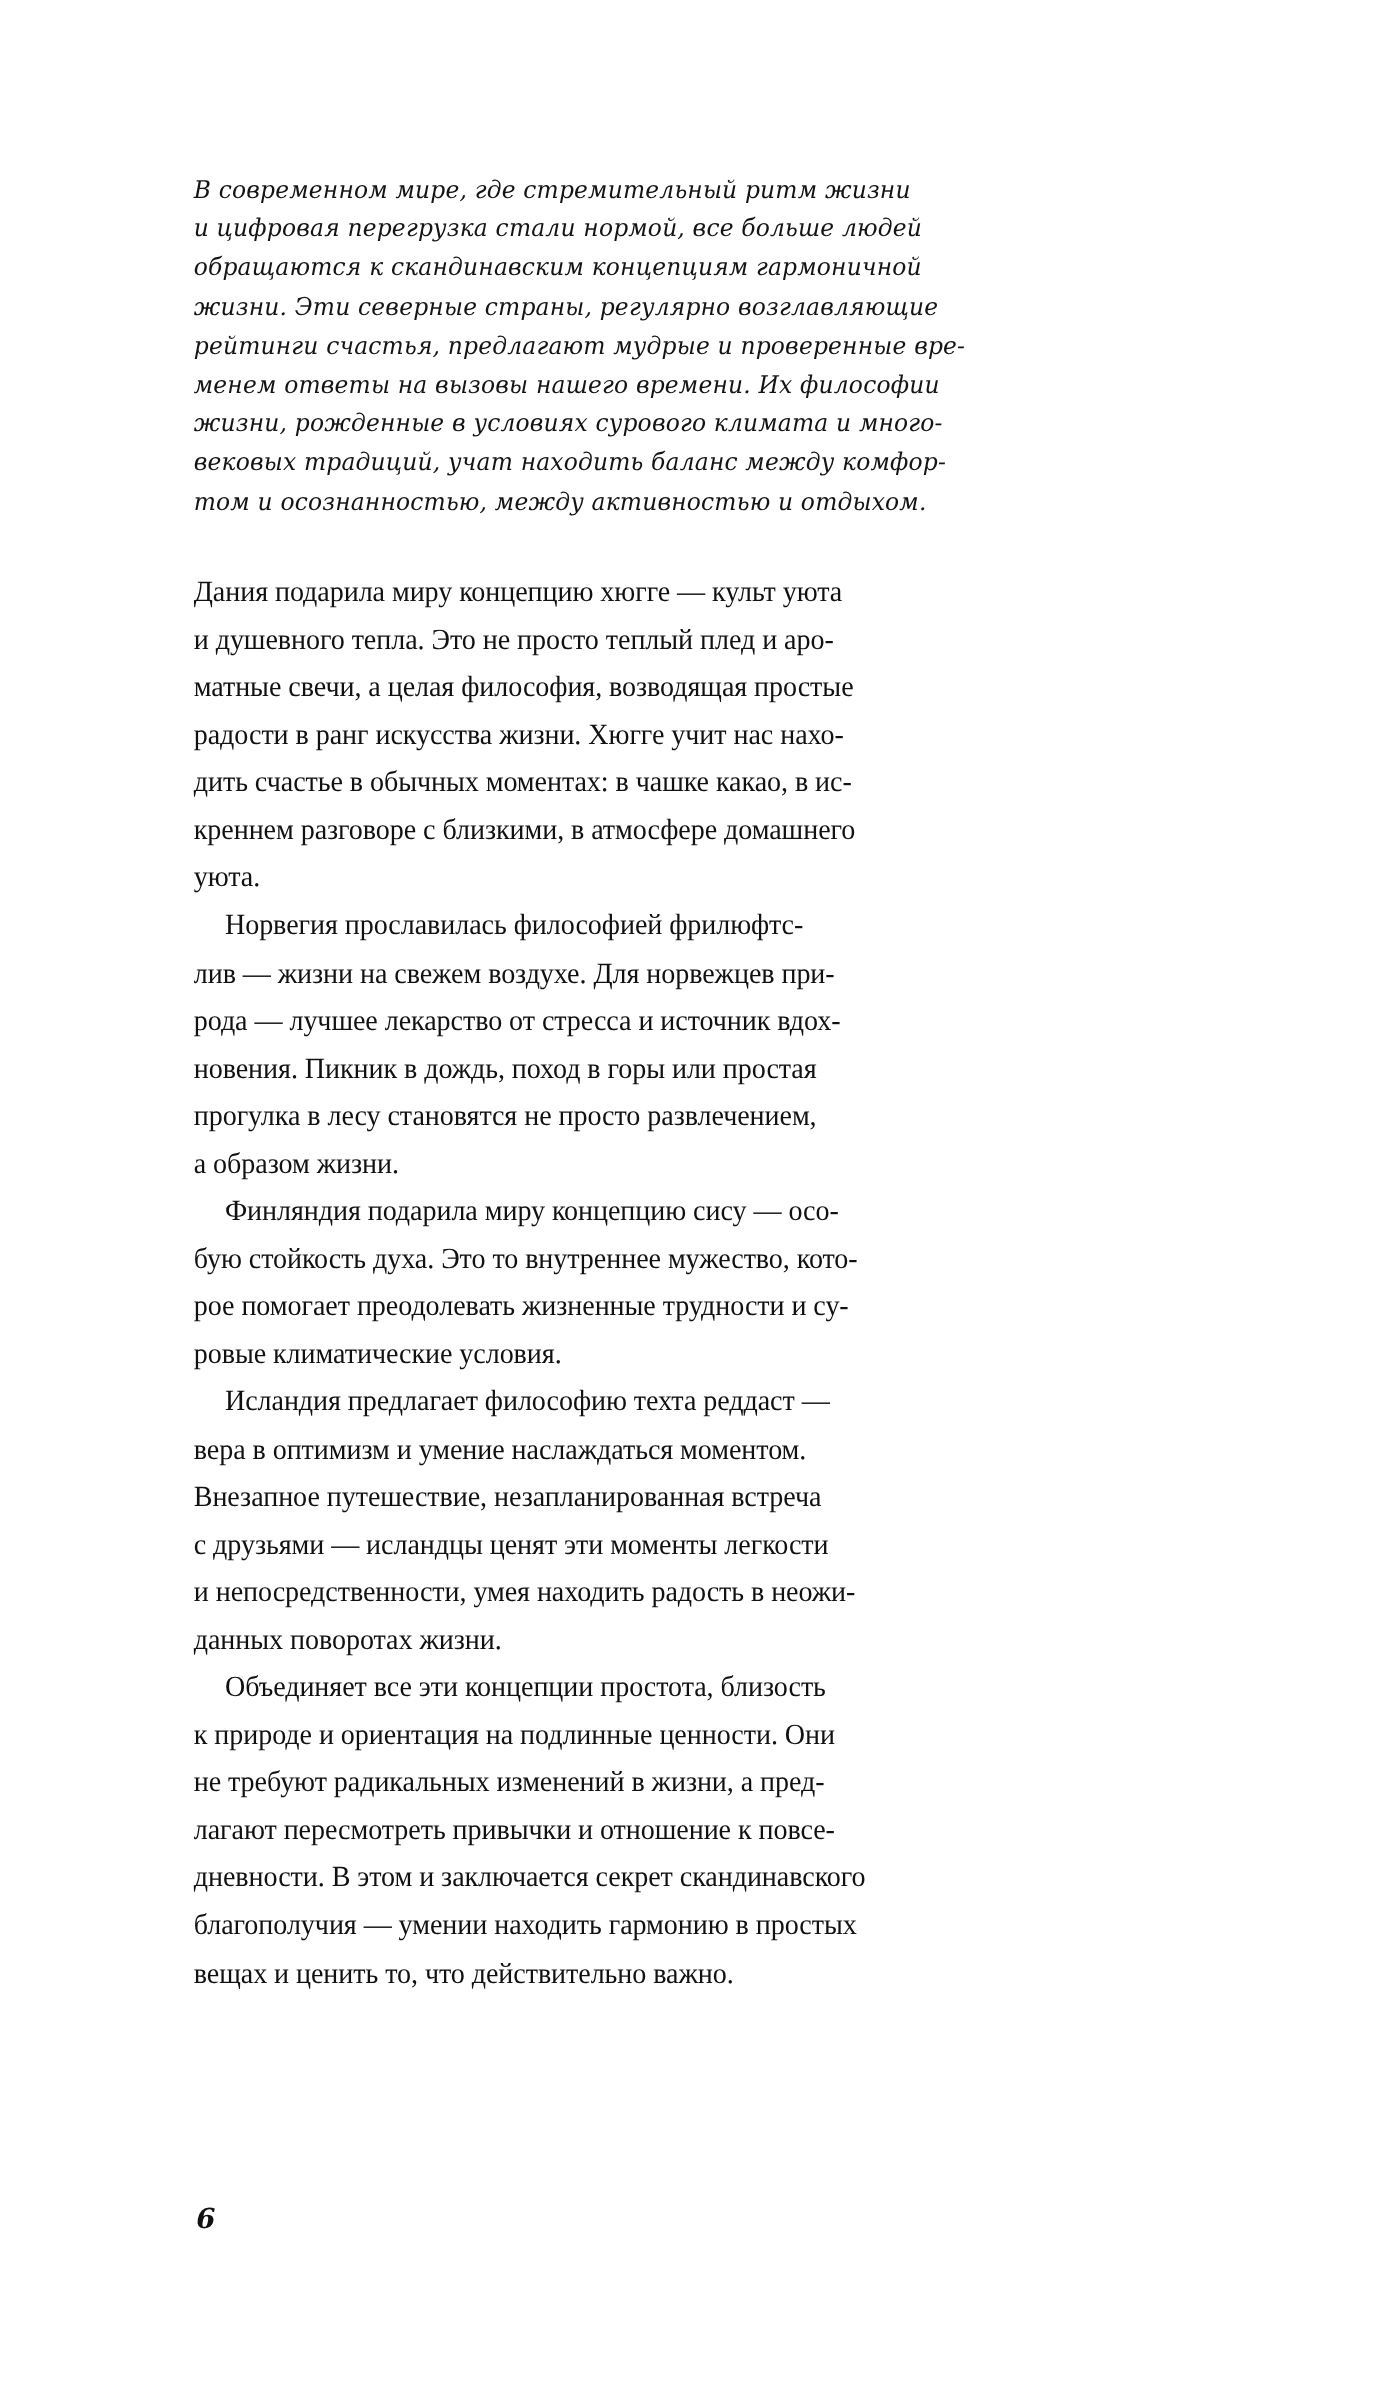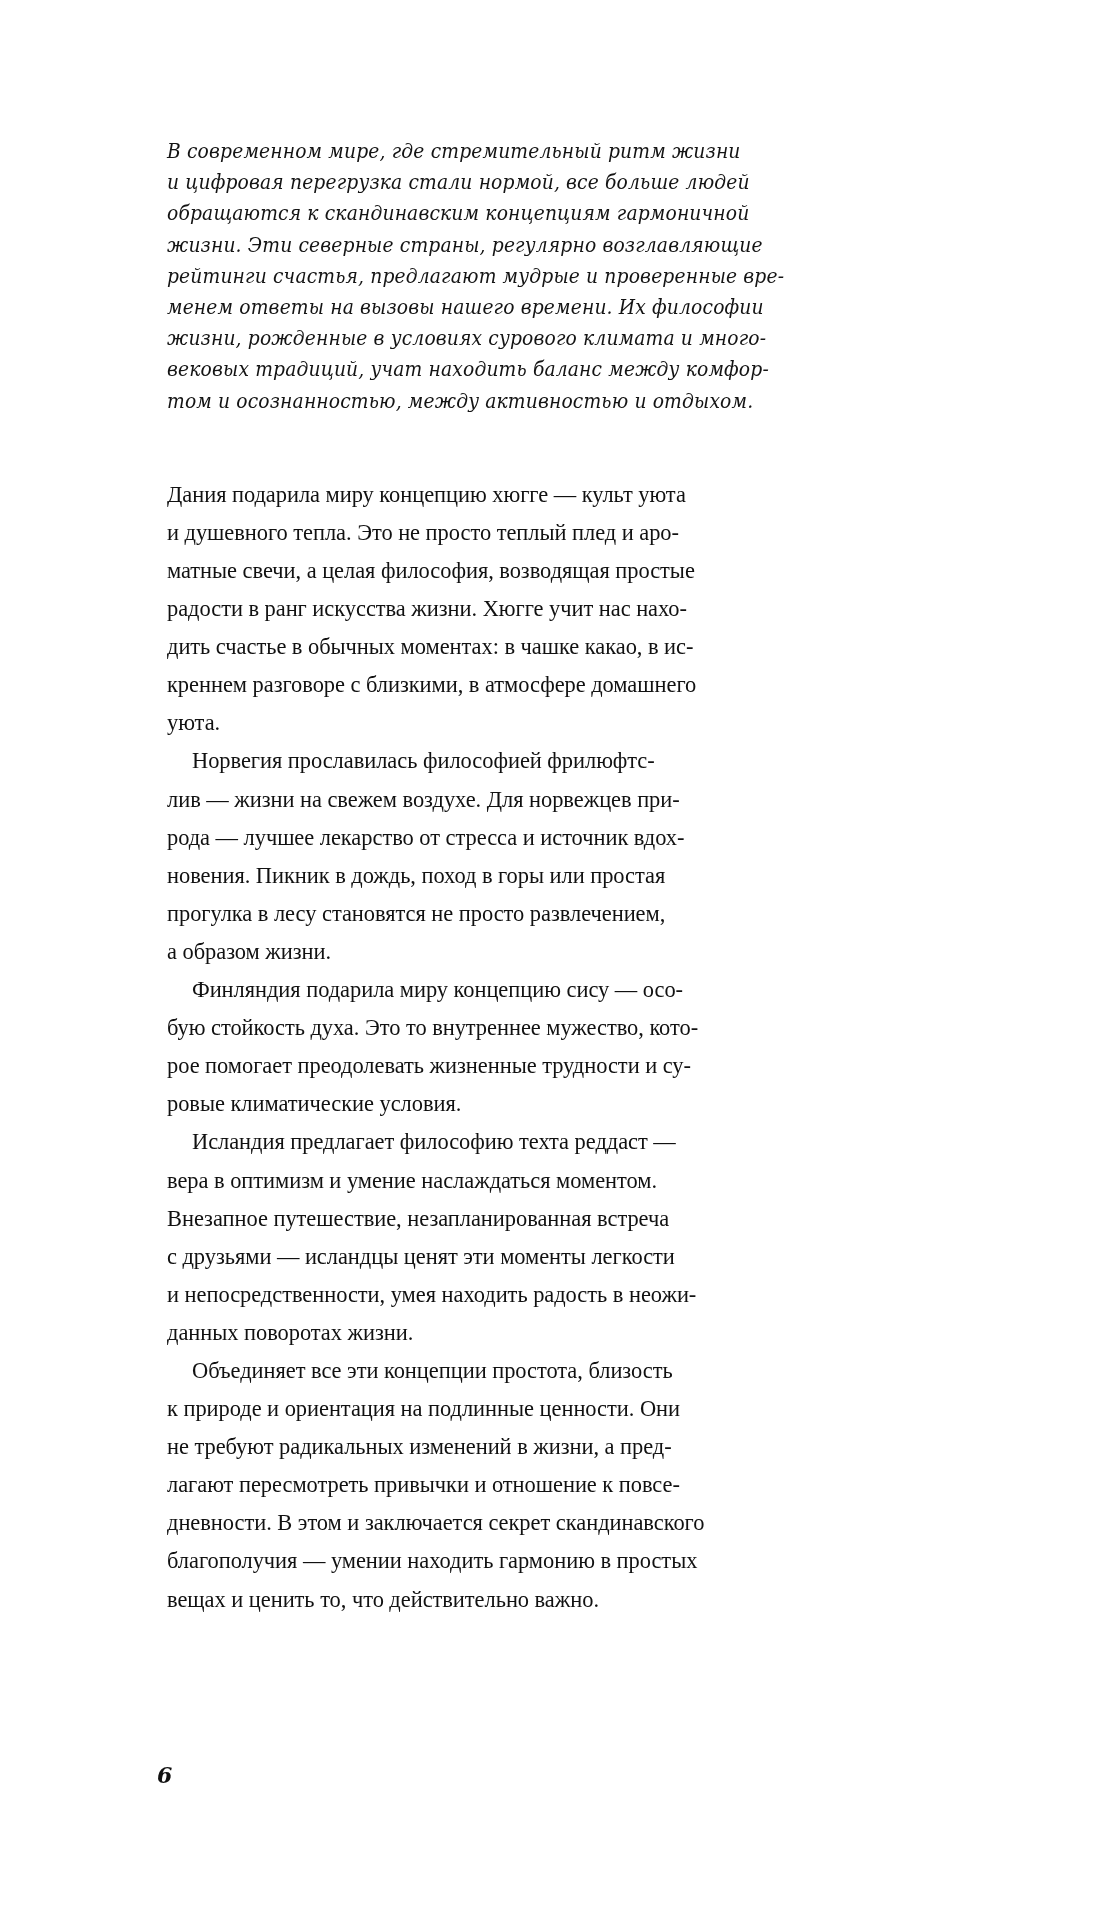--- a/index.html
+++ b/index.html
@@ -18,21 +18,21 @@
   }
 
   .page {
     position: absolute;
     inset: 0;
     background: #ffffff;
   }
 
   .text-column {
     position: absolute;
-    left: 167px;
+    left: 155px;
     top: 136px;
     width: 644px;
   }
 
   
   .intro {
     font-family: "DejaVu Serif", "Liberation Serif", serif;
     font-style: italic;
     font-size: 19.6px;
     line-height: 31.2px;
@@ -43,21 +43,21 @@
     transform: scaleX(0.955);
     transform-origin: left top;
   }
   .intro .ln {
     display: block;
     white-space: nowrap;
   }
 
   
   .body-block {
-    margin-top: 58px;
+    margin-top: 38px;
   }
   .para {
     font-family: "Liberation Serif", "DejaVu Serif", serif;
     font-size: 23.4px;
     line-height: 38.1px;
     color: #111111;
     margin: 0;
     letter-spacing: -0.05px;
     transform: scaleX(0.96);
     transform-origin: left top;

